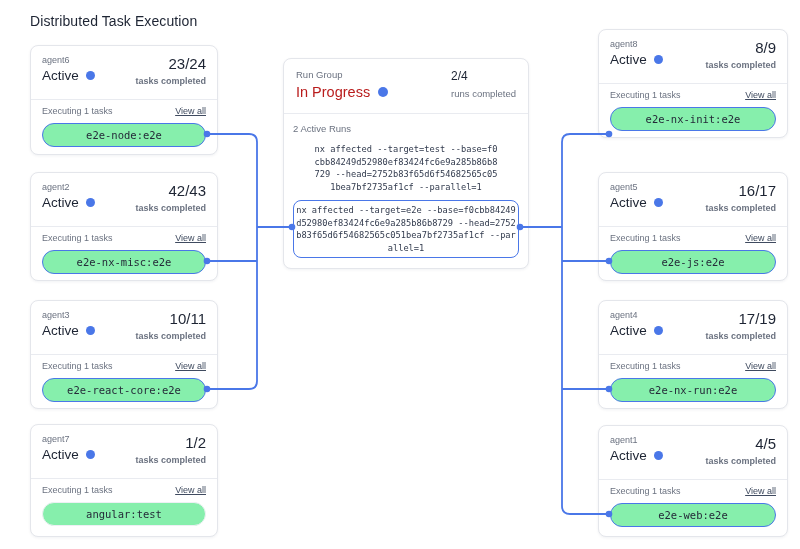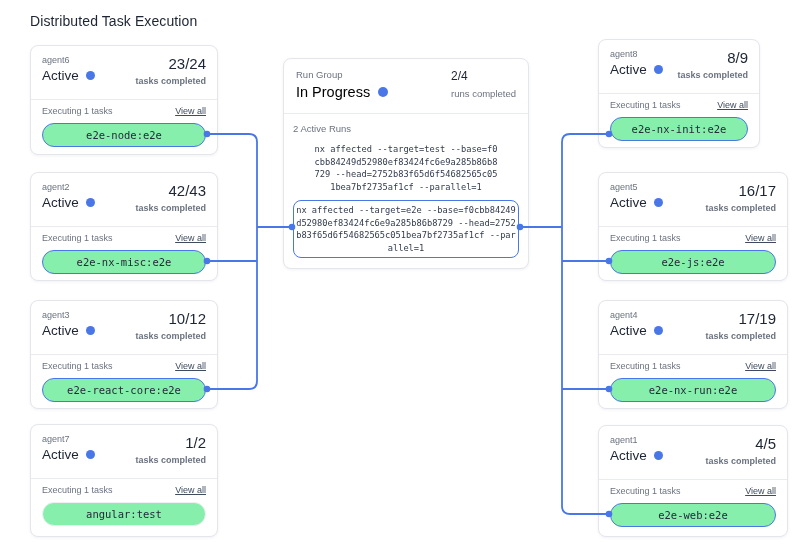--- a/index.html
+++ b/index.html
@@ -27,21 +27,21 @@
   .view-all { font-size:9px; color:#3f4a5f; text-decoration:underline; cursor:pointer; }
   .task-chip { margin-top:5px; height:24px; box-sizing:border-box; border:1.5px solid var(--accent);
                border-radius:13px; display:flex; align-items:center; justify-content:center;
                font-family:"DejaVu Sans Mono", monospace; font-size:10.5px; color:#242a38; background:#86efac; }
   .task-chip.muted { border-color:#eef0f4; }
 
   
   .rg-header { display:flex; justify-content:space-between; padding:10px 12px 0; height:54px; box-sizing:border-box; }
   .rg-label { font-size:9.5px; color:#6b7280; }
   .rg-status-row { margin-top:4px; display:flex; align-items:center; gap:8px; }
-  .rg-status { font-size:14.5px; color:#000000; }
+  .rg-status { font-size:14.5px; color:#b91c1c; }
   .rg-dot { width:10px; height:10px; border-radius:50%; background:var(--accent); flex:0 0 auto; }
   .rg-count { font-size:12px; color:#1d2433; text-align:left; }
   .rg-caption { font-size:9.5px; color:#6b7280; margin-top:5px; text-align:right; }
   .rg-body { padding:9px 9px 0; }
   .active-runs { font-size:9.5px; color:#6b7280; }
   .cmd { font-family:"DejaVu Sans Mono", monospace; font-size:8.7px; line-height:12.5px; color:#313a4d;
          text-align:center; word-break:break-all; white-space:pre-wrap; }
   .cmd-plain { margin:9px 20px 7px; }
   .cmd-box { border:1.5px solid var(--accent); border-radius:8px; padding:3px 2px; box-sizing:border-box; background:#fff; }
 
@@ -107,21 +107,21 @@
   <div class="card" style="left:30px;top:300px;width:188px;height:109px">
     <div class="card-top">
       <div>
         <div class="agent-name">agent3</div>
         <div class="status-row">
           <span class="status-label">Active</span>
           <span class="status-dot"></span>
         </div>
       </div>
       <div>
-        <div class="count">10/12</div>
+        <div class="count">10/11</div>
         <div class="caption">tasks completed</div>
       </div>
     </div>
     <div class="divider"></div>
     <div class="card-bottom">
       <div class="exec-row">
         <span class="exec-label">Executing 1 tasks</span>
         <a class="view-all">View all</a>
       </div>
       <div class="task-chip">e2e-react-core:e2e</div>
@@ -167,21 +167,21 @@
       </div>
     </div>
     <div class="divider"></div>
     <div class="rg-body">
       <div class="active-runs">2 Active Runs</div>
       <div class="cmd cmd-plain">nx affected --target=test --base=f0cbb84249d52980ef83424fc6e9a285b86b8729 --head=2752b83f65d6f54682565c051bea7bf2735af1cf --parallel=1</div>
       <div class="cmd cmd-box">nx affected --target=e2e --base=f0cbb84249d52980ef83424fc6e9a285b86b8729 --head=2752b83f65d6f54682565c051bea7bf2735af1cf --parallel=1</div>
     </div>
   </div>
 
-  <div class="card" style="left:598px;top:39px;width:162px;height:109px">
+  <div class="card" style="left:598px;top:29px;width:190px;height:109px">
     <div class="card-top">
       <div>
         <div class="agent-name">agent8</div>
         <div class="status-row">
           <span class="status-label">Active</span>
           <span class="status-dot"></span>
         </div>
       </div>
       <div>
         <div class="count">8/9</div>

